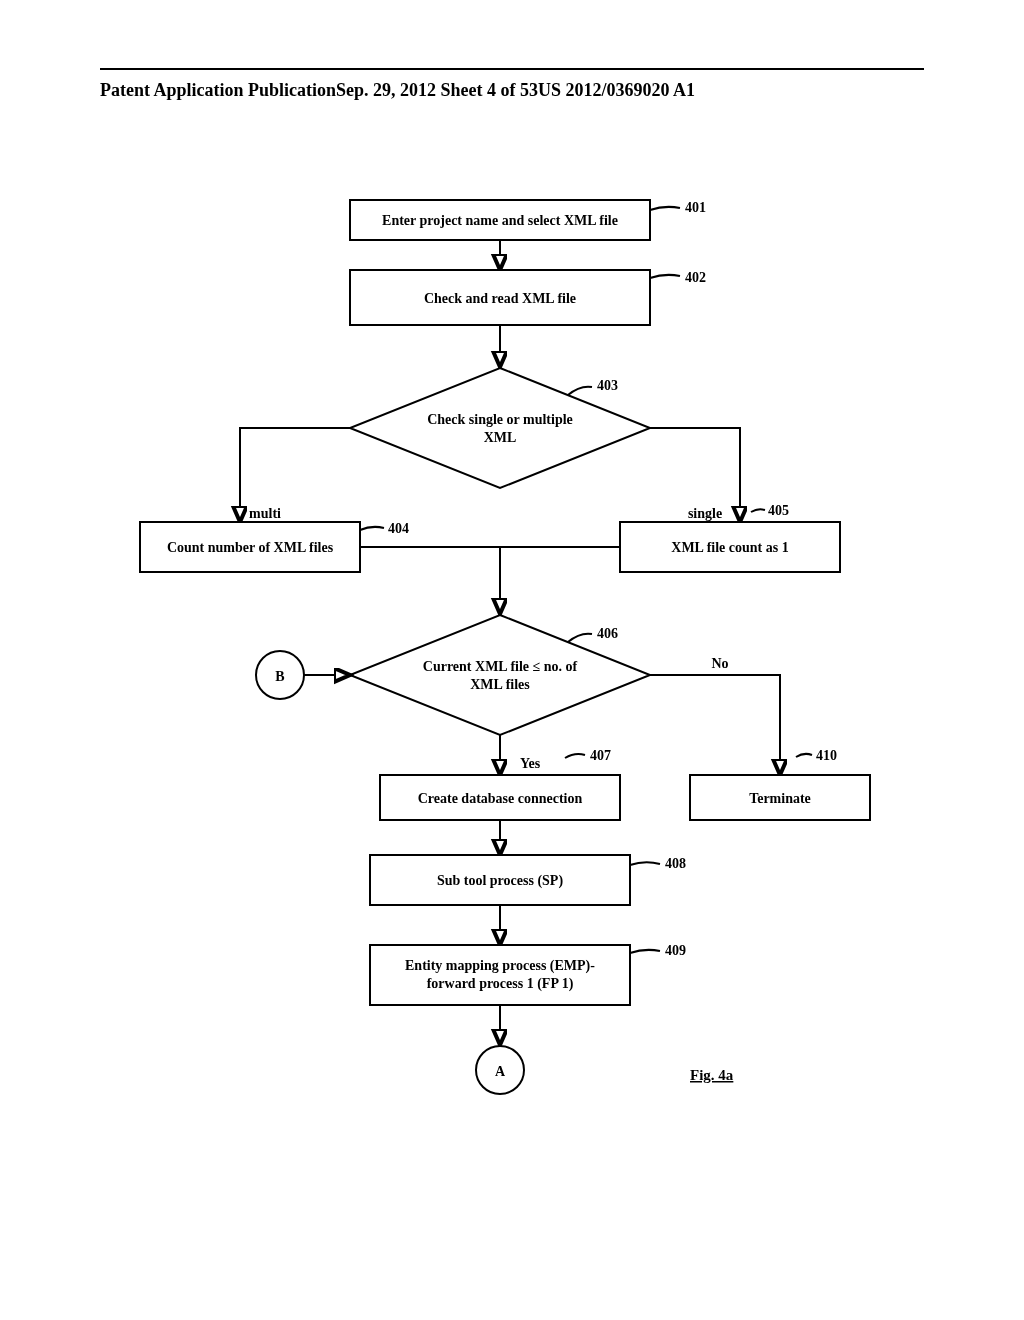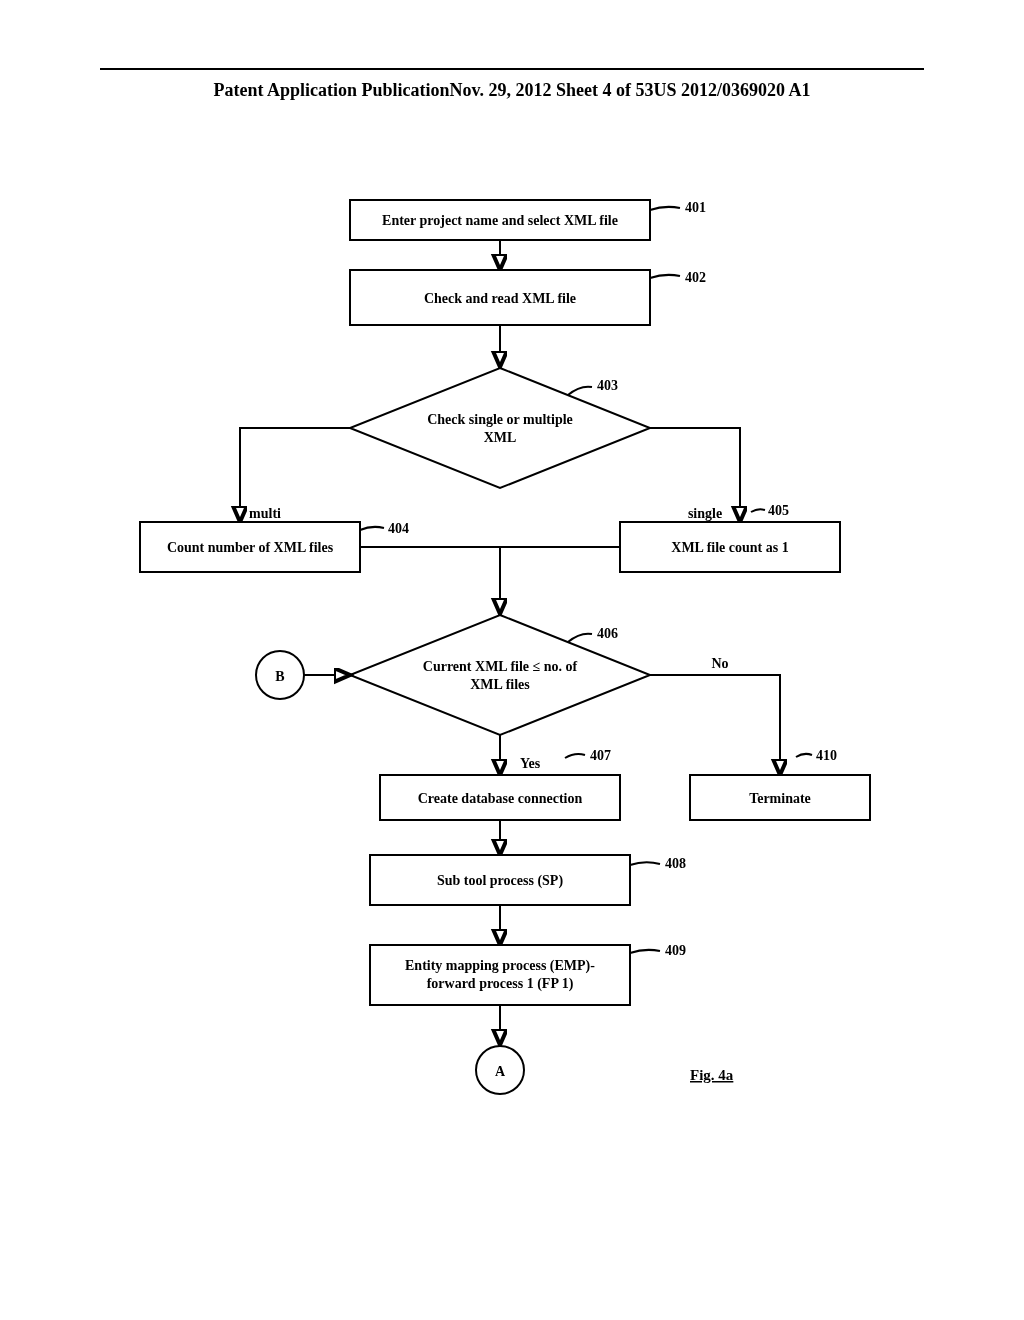--- a/index.html
+++ b/index.html
@@ -18,21 +18,21 @@
     right: 100px;
     top: 68px;
     border-top: 2px solid #000;
   }
   .header-row {
     position: absolute;
     left: 100px;
     right: 100px;
     top: 80px;
     display: flex;
-    justify-content: center;
+    justify-content: flex-start;
     font-size: 18px;
     font-weight: bold;
   }
   .svg-wrap {
     position: absolute;
     left: 120px;
     top: 190px;
     width: 780px;
     height: 940px;
   }
@@ -48,21 +48,21 @@
   rect, polygon, circle { fill: #fff; stroke: #000; stroke-width: 2; }
   line, path { stroke: #000; stroke-width: 2; fill: none; }
 </style>
 </head>
 <body>
 
 <div class="hr-top"></div>
 
 <div class="header-row">
   <span>Patent Application Publication</span>
-  <span>Nov. 29, 2012  Sheet 4 of 53</span>
+  <span>Sep. 29, 2012  Sheet 4 of 53</span>
   <span>US 2012/0369020 A1</span>
 </div>
 
 <div class="svg-wrap">
 <svg viewBox="0 0 780 940" width="780" height="940">
   <defs>
     <marker id="arrow" markerWidth="10" markerHeight="10" refX="7" refY="3.5" orient="auto">
       <polygon points="0 0, 8 3.5, 0 7" fill="#000" stroke="none"></polygon>
     </marker>
   </defs>

